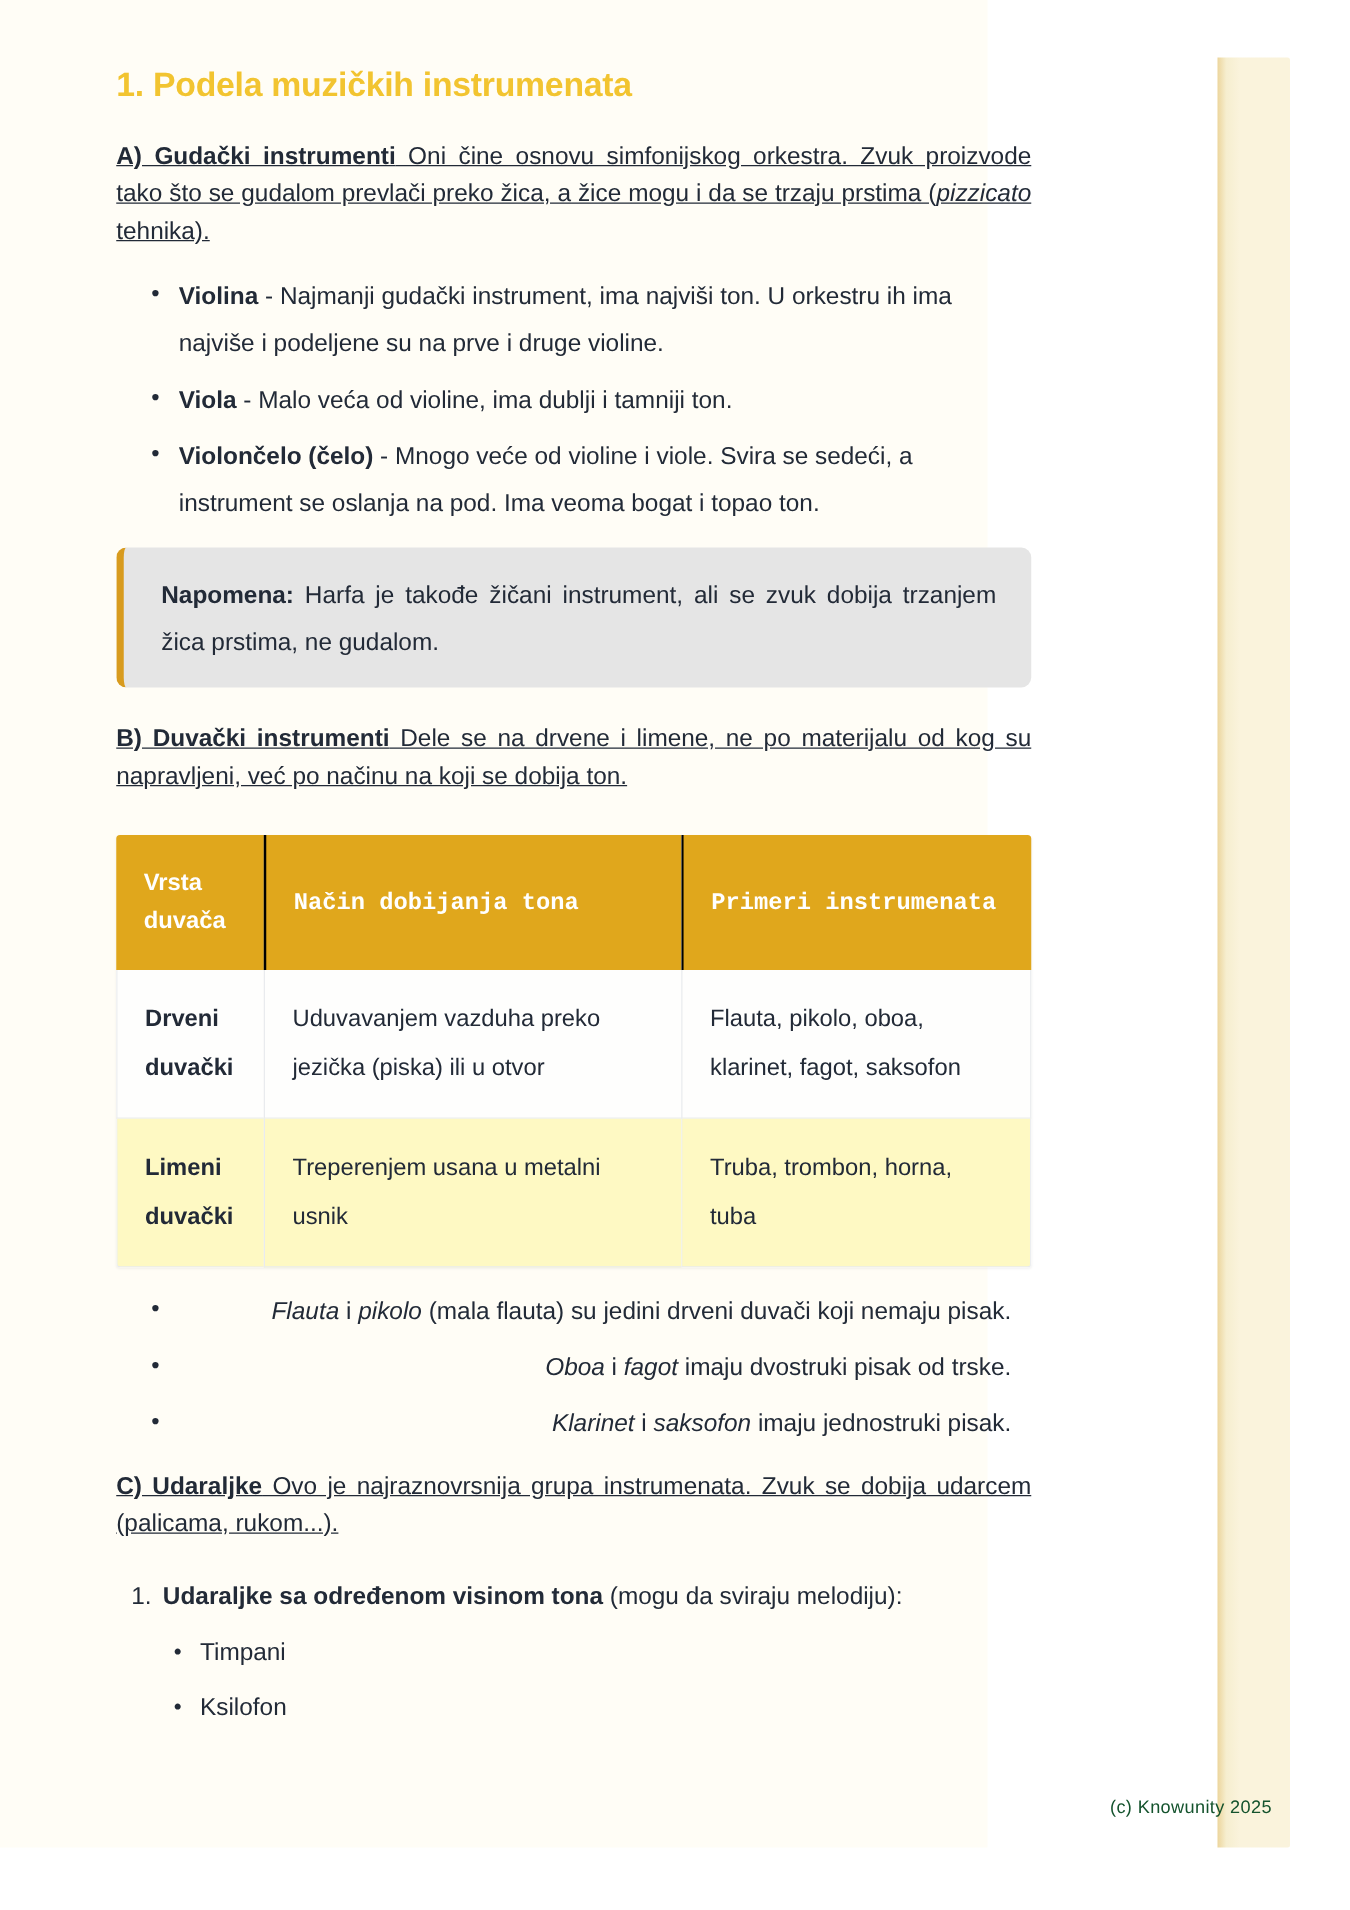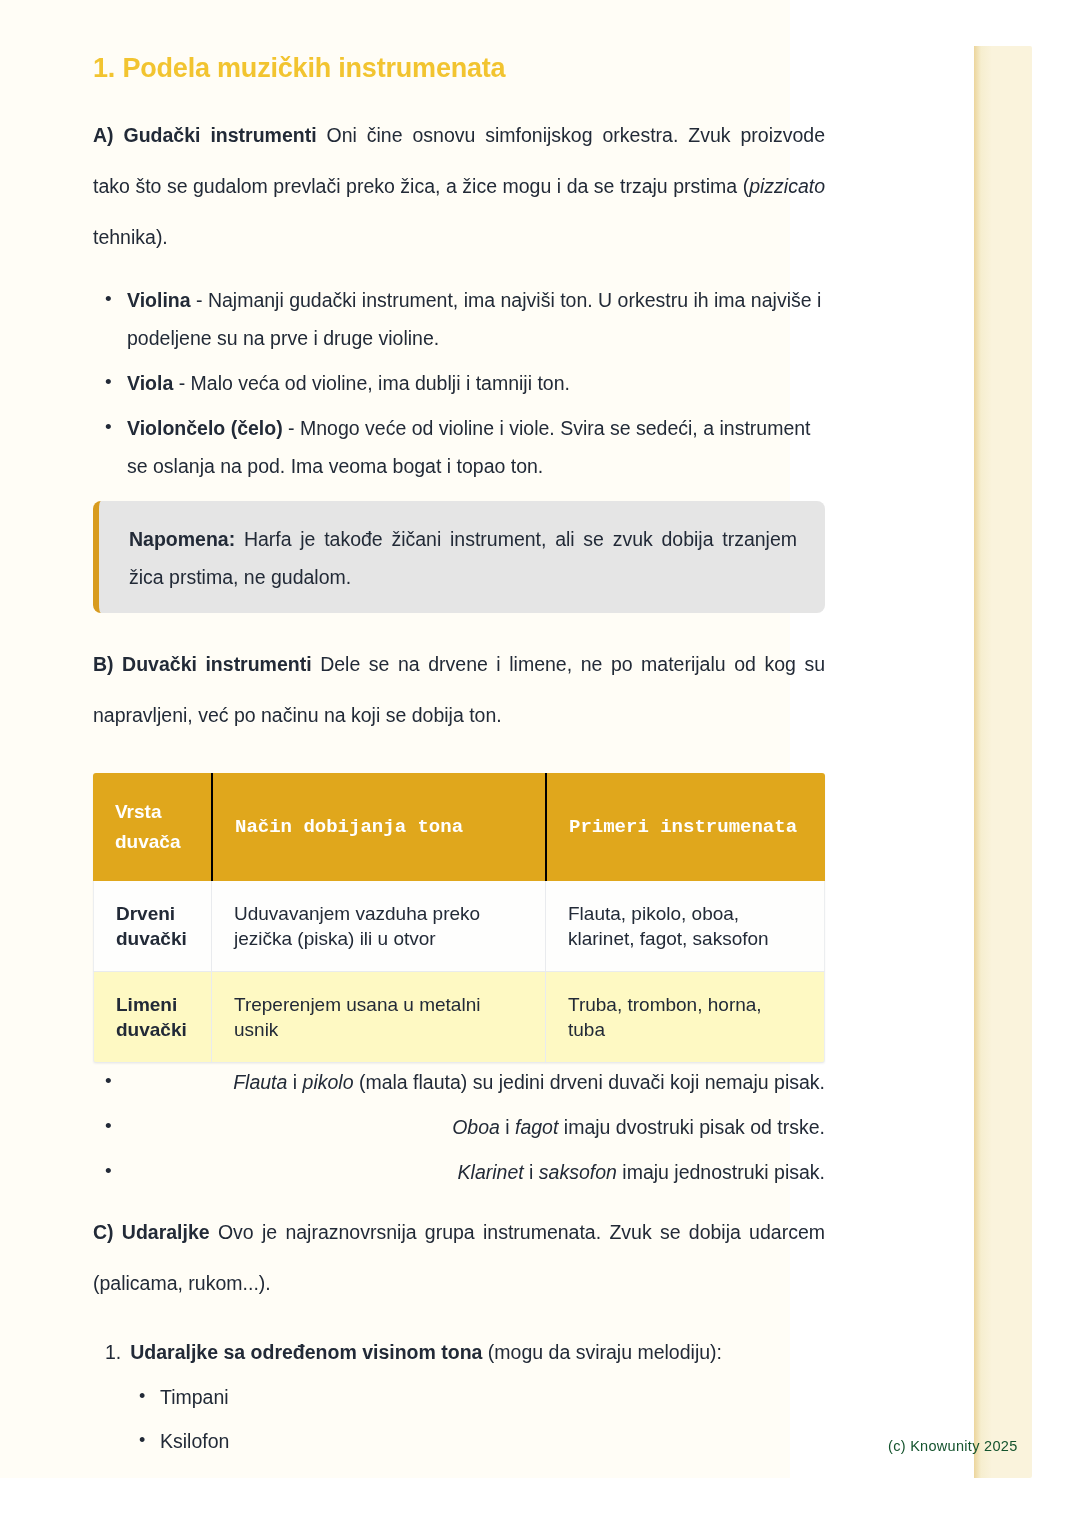--- a/index.html
+++ b/index.html
@@ -40,32 +40,33 @@
     font-size: 27px;
     line-height: 32px;
     font-weight: bold;
     color: #f2c430;
     margin: 0 0 26px 0;
     letter-spacing: -0.2px;
   }
 
   .para {
     font-size: 19.5px;
-    line-height: 51px;
+    line-height: 30px;
     text-align: justify;
     margin: 0;
+    text-decoration: underline;
   }
   .para b { font-weight: bold; }
   .para-a { margin-bottom: 18px; }
   .para-b { margin: 26px 0 0 0; }
   .para-c { margin: 16px 0 0 0; }
 
   ul.bullet-list {
     list-style: none;
-    margin: 0; padding: 0 0 0 12px;
+    margin: 16px; padding: 0 0 0 12px;
   }
   ul.bullet-list > li {
     position: relative;
     padding-left: 22px;
     font-size: 19.5px;
     line-height: 38px;
     margin-bottom: 7px;
   }
   ul.bullet-list > li::before {
     content: "\2022";
@@ -106,21 +107,21 @@
     padding: 24px 22px;
     line-height: 30px;
     vertical-align: middle;
   }
   table.wind-table th + th { border-left: 2px solid #000000; font-family: Liberation Mono, monospace; }
   table.wind-table th:first-child { border-top-left-radius: 3px; width: 118px; }
   table.wind-table th:nth-child(2) { width: 334px; }
   table.wind-table th:last-child { border-top-right-radius: 3px; }
   table.wind-table td {
     padding: 20px 22px;
-    line-height: 25px;
+    line-height: 39px;
     vertical-align: middle;
     background: #fefefd;
     border-bottom: 1px solid #e9ebee;
   }
   table.wind-table td + td { border-left: 1px solid #e9ebee; }
   table.wind-table td:first-child { border-left: 1px solid #eceef0; font-weight: bold; }
   table.wind-table td:last-child { border-right: 1px solid #eceef0; }
   table.wind-table tr.alt td { background: #fef9c3; }
   table.wind-table tr:last-child td:first-child { border-bottom-left-radius: 3px; }
   table.wind-table tr:last-child td:last-child { border-bottom-right-radius: 3px; }

